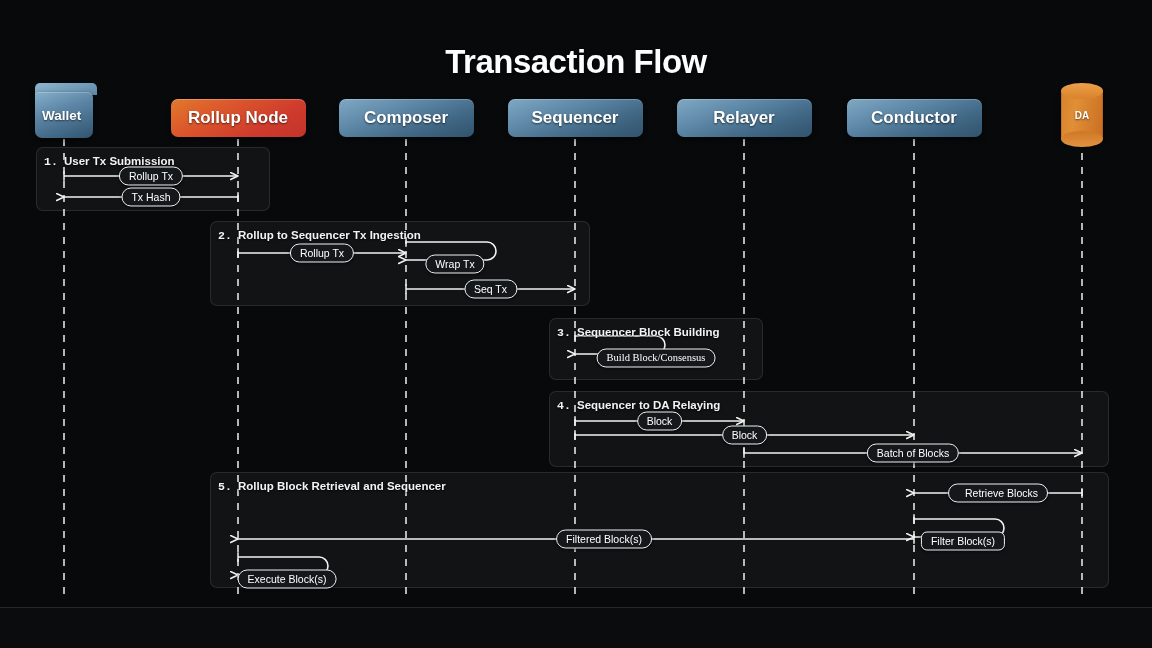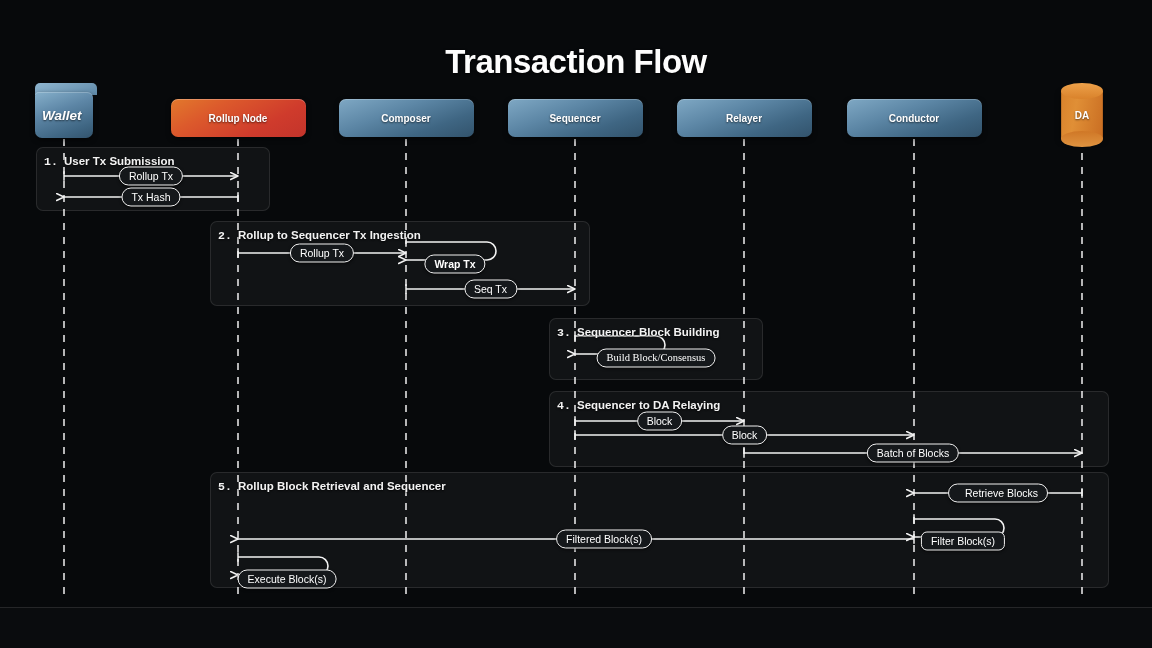--- a/index.html
+++ b/index.html
@@ -20,34 +20,34 @@
     font-size:33px;font-weight:bold;letter-spacing:-0.5px;
     font-family:"Liberation Sans", sans-serif;
     color:#fdfdfd;
     text-shadow:0 1px 3px rgba(0,0,0,.85);
   }
 
   
   .phead{
     position:absolute;box-sizing:border-box;
     display:flex;align-items:center;justify-content:center;
-    font-size:10px;font-weight:bold;color:#ffffff;
+    font-size:17px;font-weight:bold;color:#ffffff;
     border-radius:7px;
     text-shadow:0 1px 2px rgba(0,0,0,.6);
   }
   .phead.blue{
     background:linear-gradient(160deg,#7fa8c4 0%,#5c86a5 38%,#3f6683 72%,#32536c 100%);
     box-shadow:inset 0 1px 0 rgba(255,255,255,.22), 0 2px 5px rgba(0,0,0,.55);
   }
   .phead.red{
     background:linear-gradient(150deg,#e2792c 0%,#dc5a2c 30%,#cf3b2c 70%,#c3342b 100%);
     box-shadow:inset 0 1px 0 rgba(255,255,255,.25), 0 2px 5px rgba(0,0,0,.55);
   }
   
-  .actor-wrap{position:absolute;font-style:italic;}
+  .actor-wrap{position:absolute;}
   .actor-tab{
     position:absolute;left:0;top:0;width:62px;height:12px;border-radius:5px 5px 0 0;
     background:linear-gradient(160deg,#8fb6d0 0%,#5f89a8 100%);
   }
   .actor-body{
     position:absolute;left:0;top:9px;width:58px;height:46px;border-radius:4px 6px 7px 7px;
     background:linear-gradient(160deg,#86b0cb 0%,#5d86a6 40%,#3f6683 78%,#33546d 100%);
     box-shadow:inset 0 1px 0 rgba(255,255,255,.22), 0 2px 5px rgba(0,0,0,.55);
     display:flex;align-items:center;justify-content:flex-start;
     font-size:13.5px;font-weight:bold;color:#fff;padding-left:7px;box-sizing:border-box;
@@ -194,21 +194,21 @@
       <div class="frag-title" style="left: 577px; top: 380px;">Sequencer to DA Relaying</div>
       <div class="frag" style="left: 210px; top: 453px; width: 899px; height: 116px;"></div>
       <div class="frag-num" style="left: 218px; top: 461px;">5.</div>
       <div class="frag-title" style="left: 238px; top: 461px;">Rollup Block Retrieval and Sequencer</div>
     </div>
 
   <div id="labels">
       <div class="msg" style="left: 151px; top: 157px;">Rollup Tx</div>
       <div class="msg" style="left: 151px; top: 178px;">Tx Hash</div>
       <div class="msg" style="left: 322px; top: 234px;">Rollup Tx</div>
-      <div class="msg" style="left: 455px; top: 245px; font-weight: bold;">Wrap Tx</div>
+      <div class="msg" style="left: 455px; top: 245px;">Wrap Tx</div>
       <div class="msg" style="left: 490.5px; top: 270px;">Seq Tx</div>
       <div class="msg" style="left: 656px; top: 339px; font-family: Liberation Serif, serif;">Build Block/Consensus</div>
       <div class="msg" style="left: 659.5px; top: 402px;">Block</div>
       <div class="msg" style="left: 744.5px; top: 416px;">Block</div>
       <div class="msg" style="left: 913px; top: 434px;">Batch of Blocks</div>
       <div class="msg" style="left: 998px; top: 474px; padding-left: 16px;">Retrieve Blocks</div>
       <div class="msg" style="left: 963px; top: 522px; border-radius: 6px;">Filter Block(s)</div>
       <div class="msg" style="left: 604px; top: 520px;">Filtered Block(s)</div>
       <div class="msg" style="left: 287px; top: 560px;">Execute Block(s)</div>
     </div>

